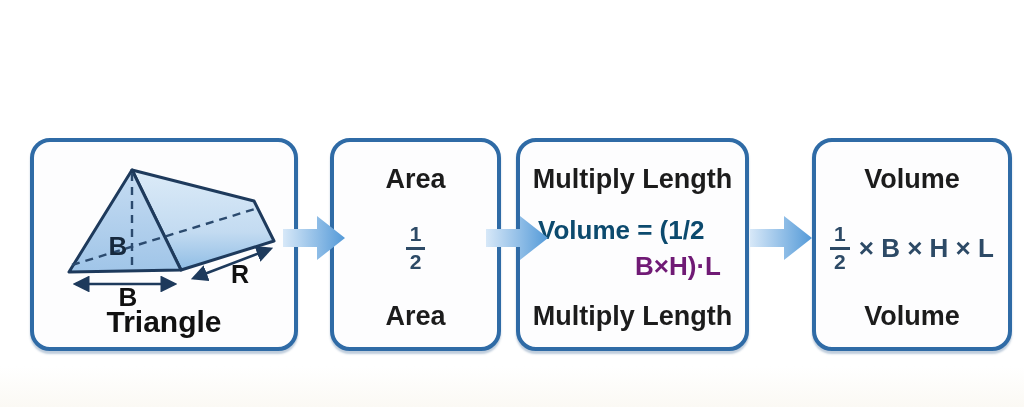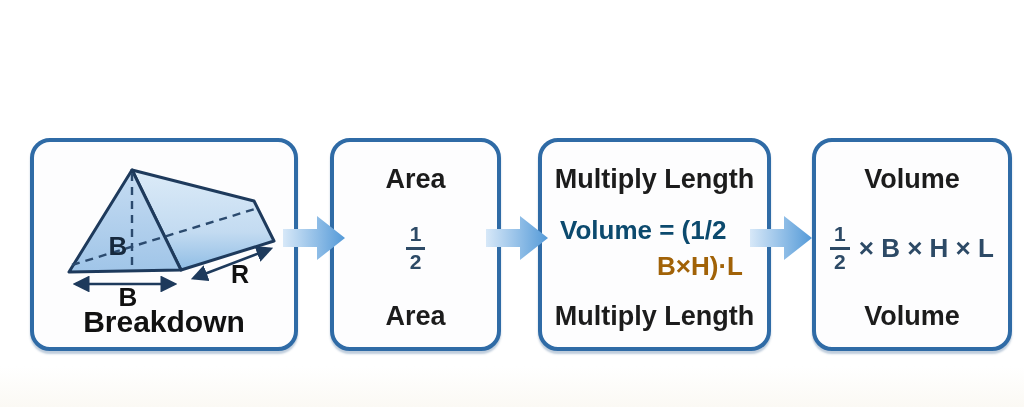--- a/index.html
+++ b/index.html
@@ -5,32 +5,32 @@
   html,body{margin:0;padding:0;background:#ffffff;font-family:"Liberation Sans",sans-serif;}
   .canvas{position:relative;width:1024px;height:407px;overflow:hidden;
           background:linear-gradient(#ffffff 0%,#ffffff 90%,#fbf9f4 100%);}
   .title{position:absolute;top:44px;left:0;width:100%;text-align:center;
          font-size:41px;font-weight:bold;color:#2b5ba6;letter-spacing:-0.5px;}
   .box{position:absolute;top:138px;height:213px;background:#fdfdfe;
        border:4px solid #2f6ba6;border-radius:20px;box-sizing:border-box;
        box-shadow:0 3px 2px rgba(44,90,140,0.30);}
   #box1{left:30px;width:268px;}
   #box2{left:330px;width:171px;}
-  #box3{left:538px;width:233px;}
+  #box3{left:516px;width:233px;}
   #box4{left:812px;width:200px;}
   .step{display:flex;flex-direction:column;justify-content:space-between;align-items:center;
         height:100%;padding:22px 4px 15px 4px;box-sizing:border-box;}
   .lbl{font-size:27px;font-weight:bold;color:#1c1c1c;white-space:nowrap;}
   .formula{display:flex;align-items:center;gap:9px;color:#2d4a66;font-weight:bold;
            font-size:26px;white-space:nowrap;}
   .frac{display:inline-flex;flex-direction:column;align-items:center;font-size:21px;line-height:1.12;}
   .frac .num{border-bottom:3px solid #2d4a66;padding:0 4px 1px 4px;}
   .formula2{width:100%;font-weight:bold;font-size:26px;box-sizing:border-box;}
   .formula2 .l1{color:#0c4a6e;text-align:left;padding-left:14px;white-space:nowrap;}
-  .formula2 .l2{color:#a16207;text-align:right;padding-right:20px;margin-top:5px;white-space:nowrap;}
+  .formula2 .l2{color:#701a75;text-align:right;padding-right:20px;margin-top:5px;white-space:nowrap;}
   .prism-svg{position:absolute;left:0;top:0;width:260px;height:205px;}
   .caption{position:absolute;bottom:8px;left:0;width:100%;text-align:center;
            font-size:30px;font-weight:bold;color:#111111;}
   .flow-arrow{position:absolute;top:213px;width:62px;height:50px;z-index:5;}
   #arr1{left:283px;} #arr2{left:486px;} #arr3{left:750px;}
 </style>
 </head>
 <body>
 
 <div class="canvas">
@@ -69,21 +69,21 @@
       <line x1="98" y1="31" x2="98" y2="126" stroke="#2b4a6e" stroke-width="2.4" stroke-dasharray="8 6"></line>
 
       <line x1="42" y1="142" x2="140" y2="142" stroke="#1e3a5c" stroke-width="2.6" marker-start="url(#dimArrow)" marker-end="url(#dimArrow)"></line>
 
       <line x1="160" y1="136" x2="236" y2="107" stroke="#1e3a5c" stroke-width="2.6" marker-start="url(#dimArrow)" marker-end="url(#dimArrow)"></line>
 
       <text x="84" y="113" font-size="26" font-weight="bold" fill="#17293d" text-anchor="middle">B</text>
       <text x="94" y="164" font-size="26" font-weight="bold" fill="#111111" text-anchor="middle">B</text>
       <text x="206" y="141" font-size="25" font-weight="bold" fill="#111111" text-anchor="middle">R</text>
     </svg>
-    <div class="caption">Breakdown</div>
+    <div class="caption">Triangle</div>
   </div>
 
   <div class="box" id="box2">
     <div class="step">
       <div class="lbl">Area</div>
       <div class="formula">
         <span class="frac">
           <span class="num">1</span>
           <span class="den">2</span>
         </span>

